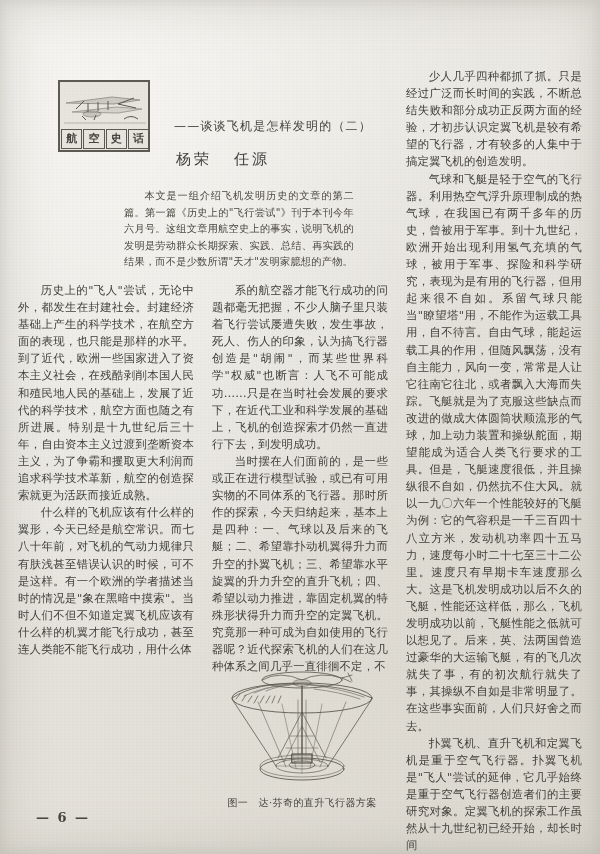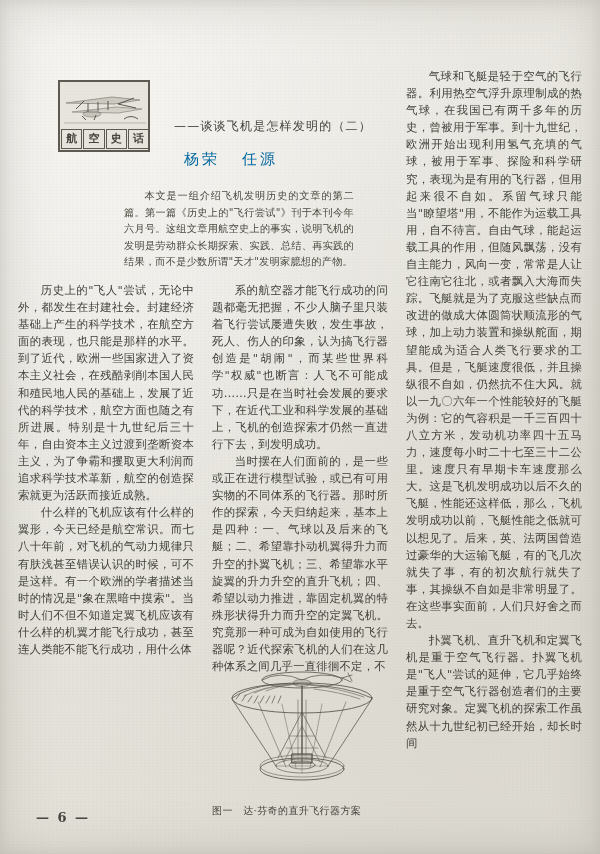--- a/index.html
+++ b/index.html
@@ -116,23 +116,22 @@
     letter-spacing: 1.2px;
     color: #44423c;
     white-space: nowrap;
   }
   .byline {
     position: absolute;
     left: 118px;
     top: 78px;
     font-size: 15px;
     letter-spacing: 3px;
-    color: #0369a1;
+    color: #404040;
     white-space: nowrap;
-    margin-left: 8px;
   }
   .byline .gap { display: inline-block; width: 22px; }
 
   
   .abstract {
     position: absolute;
     left: 110px;
     top: 178px;
     width: 230px;
     font-size: 10.2px;
@@ -165,24 +164,24 @@
 
   
   .figure {
     position: absolute;
     left: 198px;
     top: 656px;
     width: 180px;
   }
   .figure svg { display: block; margin: 0 auto; }
   .fig-caption {
-    margin-top: 10px;
+    margin-top: 2px;
     font-size: 10px;
     color: #45433d;
-    text-align: left;
+    text-align: center;
     letter-spacing: .4px;
     white-space: nowrap;
   }
 
   
   .folio {
     position: absolute;
     left: 22px;
     top: 800px;
     font-size: 13px;
@@ -236,20 +235,21 @@
     <p>历史上的"飞人"尝试，无论中外，都发生在封建社会。封建经济基础上产生的科学技术，在航空方面的表现，也只能是那样的水平。到了近代，欧洲一些国家进入了资本主义社会，在残酷剥削本国人民和殖民地人民的基础上，发展了近代的科学技术，航空方面也随之有所进展。特别是十九世纪后三十年，自由资本主义过渡到垄断资本主义，为了争霸和攫取更大利润而追求科学技术革新，航空的创造探索就更为活跃而接近成熟。</p>
     <p>什么样的飞机应该有什么样的翼形，今天已经是航空常识。而七八十年前，对飞机的气动力规律只有肤浅甚至错误认识的时候，可不是这样。有一个欧洲的学者描述当时的情况是"象在黑暗中摸索"。当时人们不但不知道定翼飞机应该有什么样的机翼才能飞行成功，甚至连人类能不能飞行成功，用什么体</p>
   </div>
 
   <div class="col col-mid ink">
     <p>系的航空器才能飞行成功的问题都毫无把握，不少人脑子里只装着飞行尝试屡遭失败，发生事故，死人、伤人的印象，认为搞飞行器创造是"胡闹"，而某些世界科学"权威"也断言：人飞不可能成功……只是在当时社会发展的要求下，在近代工业和科学发展的基础上，飞机的创造探索才仍然一直进行下去，到发明成功。</p>
     <p>当时摆在人们面前的，是一些或正在进行模型试验，或已有可用实物的不同体系的飞行器。那时所作的探索，今天归纳起来，基本上是四种：一、气球以及后来的飞艇；二、希望靠扑动机翼得升力而升空的扑翼飞机；三、希望靠水平旋翼的升力升空的直升飞机；四、希望以动力推进，靠固定机翼的特殊形状得升力而升空的定翼飞机。究竟那一种可成为自如使用的飞行器呢？近代探索飞机的人们在这几种体系之间几乎一直徘徊不定，不</p>
   </div>
 
   <div class="col col-right ink">
+    <p>少人几乎四种都抓了抓。只是经过广泛而长时间的实践，不断总结失败和部分成功正反两方面的经验，才初步认识定翼飞机是较有希望的飞行器，才有较多的人集中于搞定翼飞机的创造发明。</p>
     <p>气球和飞艇是轻于空气的飞行器。利用热空气浮升原理制成的热气球，在我国已有两千多年的历史，曾被用于军事。到十九世纪，欧洲开始出现利用氢气充填的气球，被用于军事、探险和科学研究，表现为是有用的飞行器，但用起来很不自如。系留气球只能当"瞭望塔"用，不能作为运载工具用，自不待言。自由气球，能起运载工具的作用，但随风飘荡，没有自主能力，风向一变，常常是人让它往南它往北，或者飘入大海而失踪。飞艇就是为了克服这些缺点而改进的做成大体圆筒状顺流形的气球，加上动力装置和操纵舵面，期望能成为适合人类飞行要求的工具。但是，飞艇速度很低，并且操纵很不自如，仍然抗不住大风。就以一九〇六年一个性能较好的飞艇为例：它的气容积是一千三百四十八立方米，发动机功率四十五马力，速度每小时二十七至三十二公里。速度只有早期卡车速度那么大。这是飞机发明成功以后不久的飞艇，性能还这样低，那么，飞机发明成功以前，飞艇性能之低就可以想见了。后来，英、法两国曾造过豪华的大运输飞艇，有的飞几次就失了事，有的初次航行就失了事，其操纵不自如是非常明显了。在这些事实面前，人们只好舍之而去。</p>
     <p>扑翼飞机、直升飞机和定翼飞机是重于空气飞行器。扑翼飞机是"飞人"尝试的延伸，它几乎始终是重于空气飞行器创造者们的主要研究对象。定翼飞机的探索工作虽然从十九世纪初已经开始，却长时间</p>
   </div>
 
   <div class="figure">
     <svg width="176" height="128" viewBox="0 0 176 128">
       <g stroke="#565349" fill="none" stroke-width="0.9" stroke-linecap="round">
 
         <ellipse cx="88" cy="14" rx="40" ry="8" opacity=".9"></ellipse>
         <path d="M88 14 q18 -9 40 -2" opacity=".8"></path>

